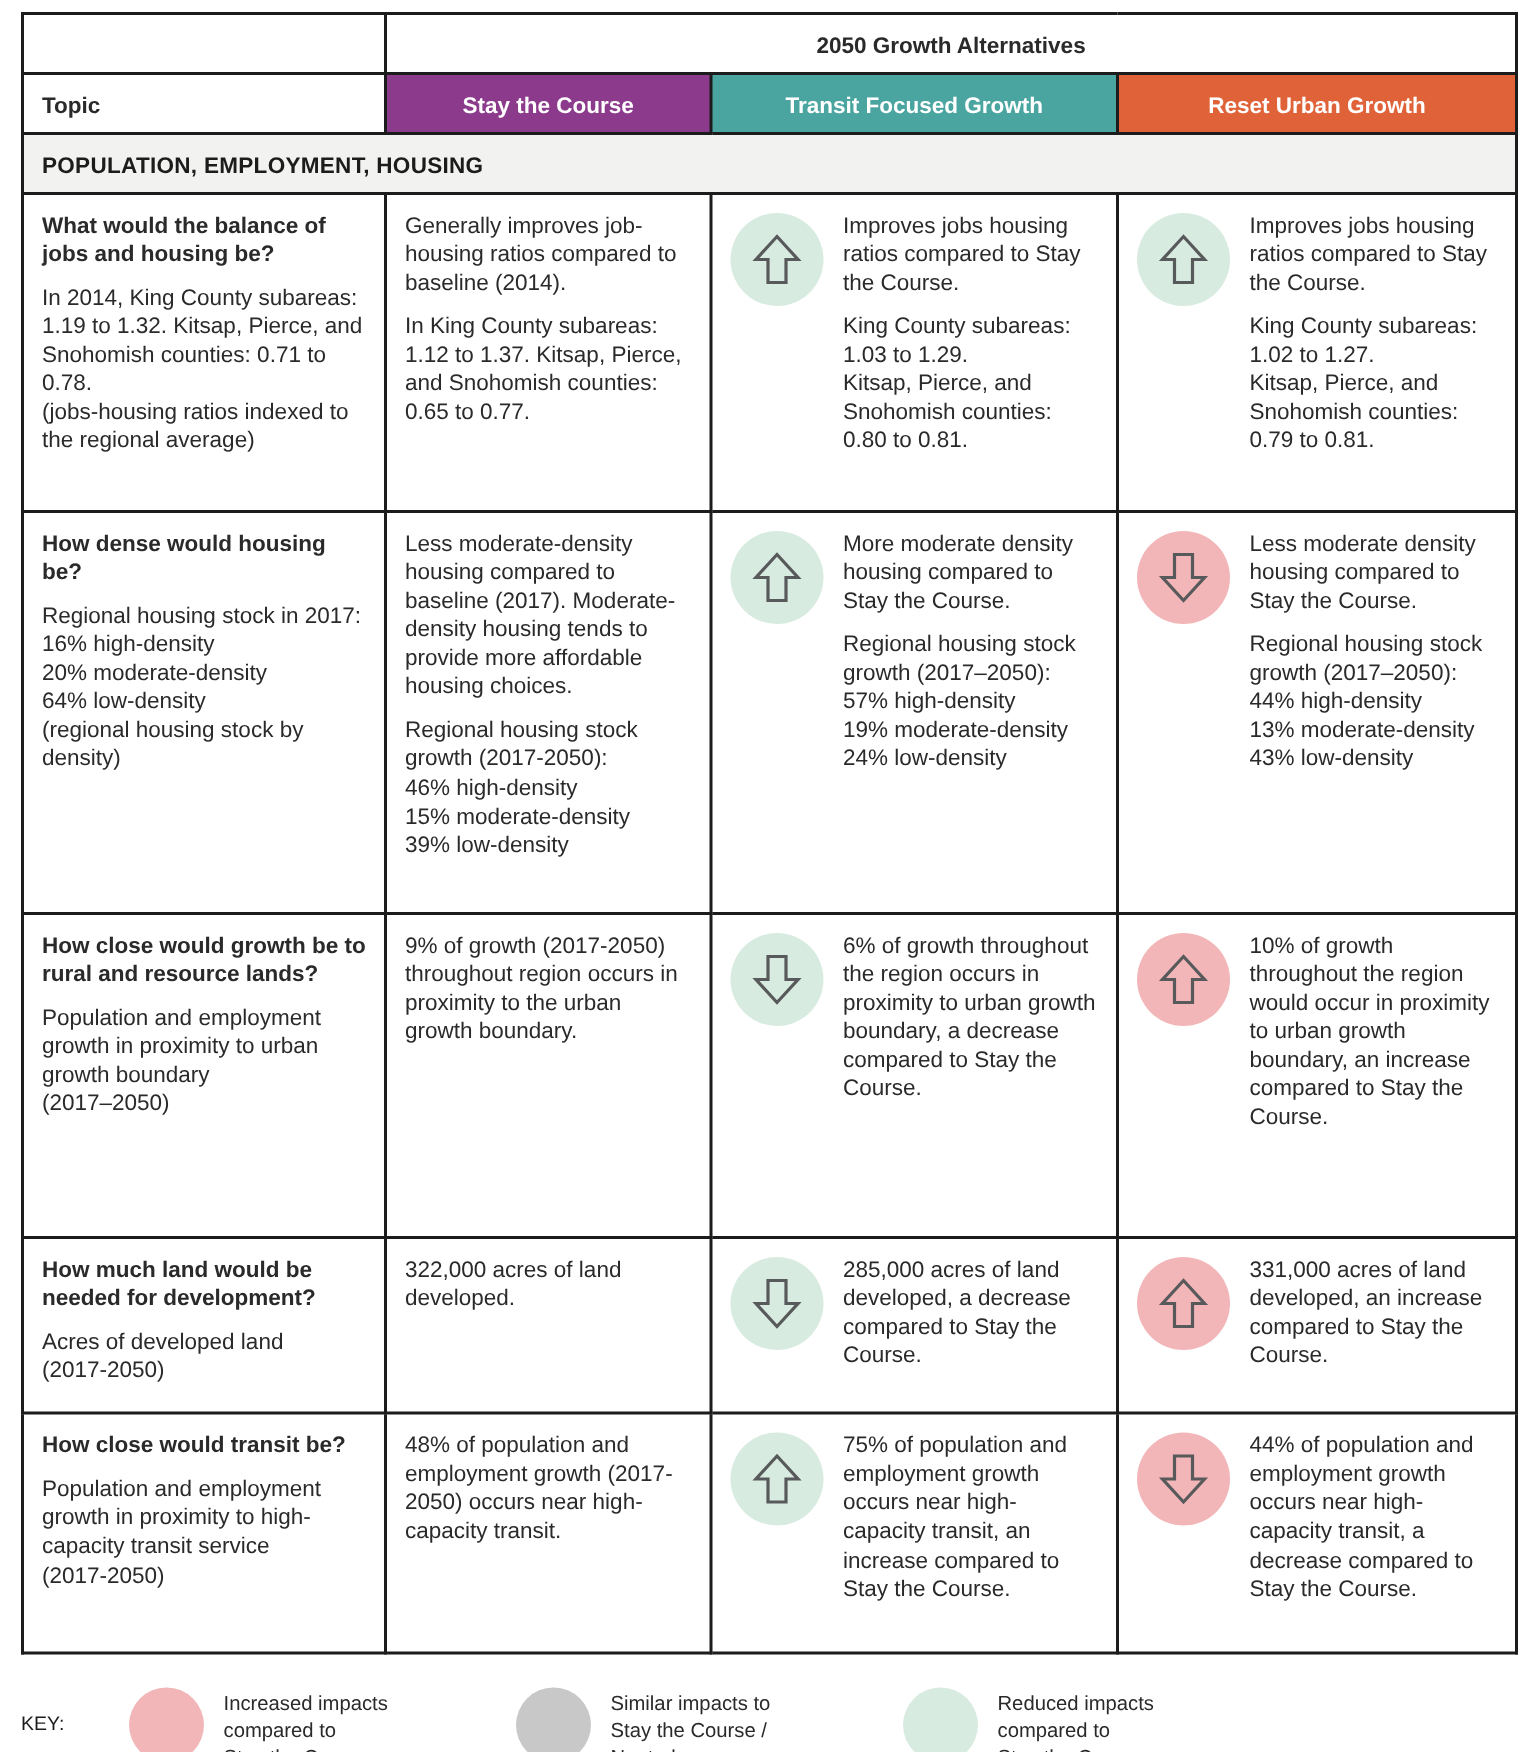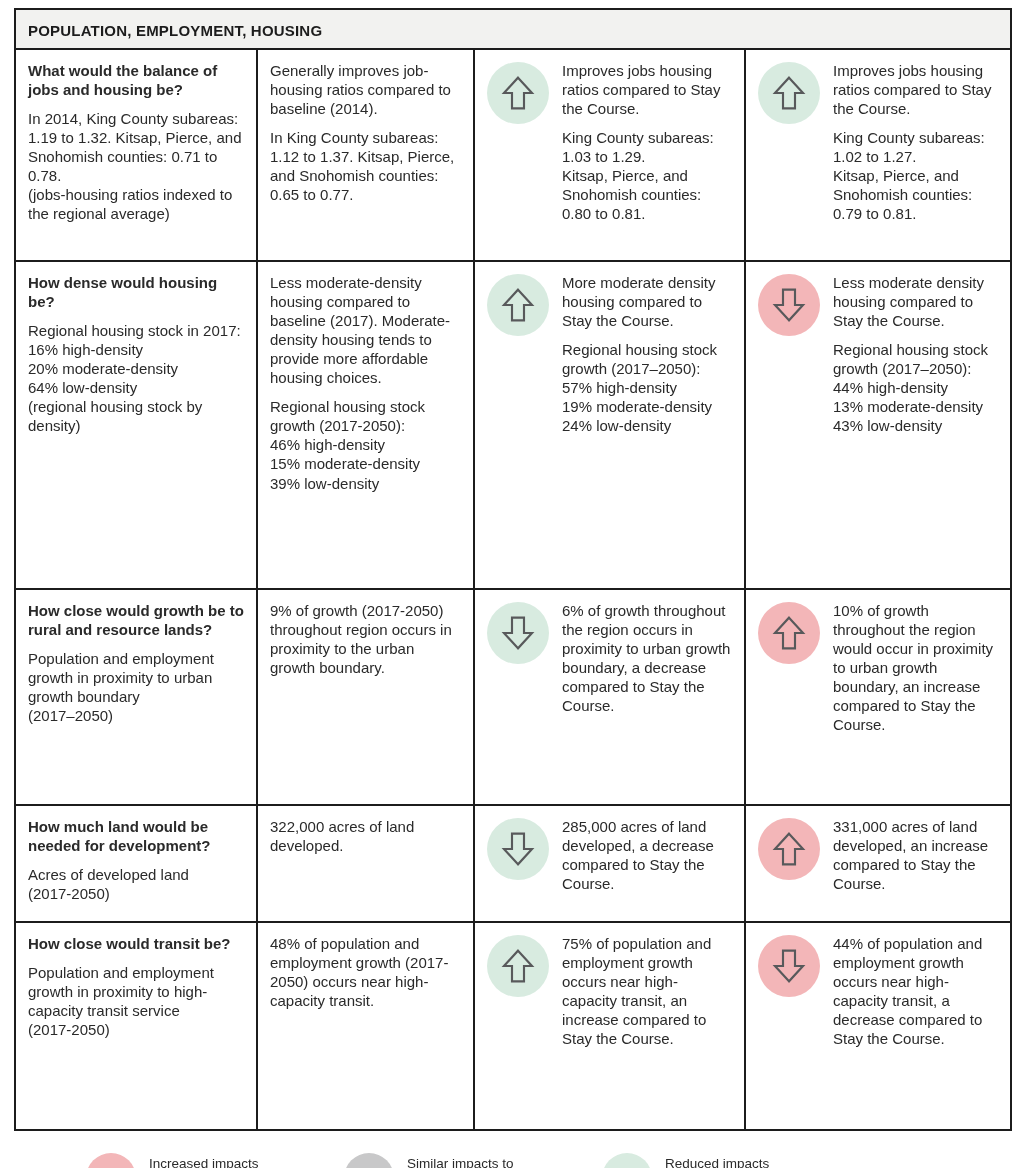--- a/index.html
+++ b/index.html
@@ -24,22 +24,22 @@
   td.topic-head{font-weight:bold;font-size:17px;vertical-align:middle;padding:6px 10px;}
   td.col-head{
     color:#ffffff;font-weight:bold;font-size:17px;text-align:center;
     vertical-align:middle;padding:6px 4px;
   }
   td.section-head{
     background:#f2f2f0;font-weight:bold;font-size:17px;
     vertical-align:middle;padding:8px 10px;letter-spacing:0.2px;color:#1c1c1c;
   }
   tr.hrow{height:36px;}
-  tr.r1{height:212px;margin-top:12px;} tr.r2{height:328px;} tr.r3{height:216px;}
-  tr.r4{height:108px;} tr.r5{height:208px;}
+  tr.r1{height:212px;margin-top:12px;} tr.r2{height:268px;} tr.r3{height:216px;}
+  tr.r4{height:108px;} tr.r5{height:160px;}
   p.q{font-weight:bold;margin:0 0 10px 0;}
   p.para{margin:0 0 10px 0;white-space:pre-line;}
   p.para:empty{display:none;}
   .cell-flex{display:flex;gap:13px;}
   .cell-text{flex:1 1 auto;}
   .icon-circle{
     flex:0 0 62px;width:62px;height:62px;border-radius:50%;
     display:flex;align-items:center;justify-content:center;margin-top:1px;
   }
   .icon-circle svg{width:40px;height:40px;display:block;}
@@ -57,20 +57,30 @@
 <body>
 
 <table class="cmp">
   <colgroup>
     <col style="width:242px">
       <col style="width:217px">
       <col style="width:271px">
       <col style="width:266px">
   </colgroup>
   <tbody>
+    <tr class="hrow">
+      <td class="spacer"></td>
+      <td class="title-cell" colspan="3">2050 Growth Alternatives</td>
+    </tr>
+    <tr class="hrow">
+      <td class="topic-head">Topic</td>
+      <td class="col-head" style="background: rgb(139, 58, 140);">Stay the Course</td>
+      <td class="col-head" style="background: rgb(74, 165, 161);">Transit Focused Growth</td>
+      <td class="col-head" style="background: rgb(224, 98, 56);">Reset Urban Growth</td>
+    </tr>
 
     <tr class="hrow">
       <td class="section-head" colspan="4">POPULATION, EMPLOYMENT, HOUSING</td>
     </tr>
 
     <tr class="r1">
       <td>
         <p class="q">What would the balance of jobs and housing be?</p>
         <p class="para">In 2014, King County subareas: 1.19 to 1.32. Kitsap, Pierce, and Snohomish counties: 0.71 to 0.78.
 (jobs-housing ratios indexed to the regional average)</p>

